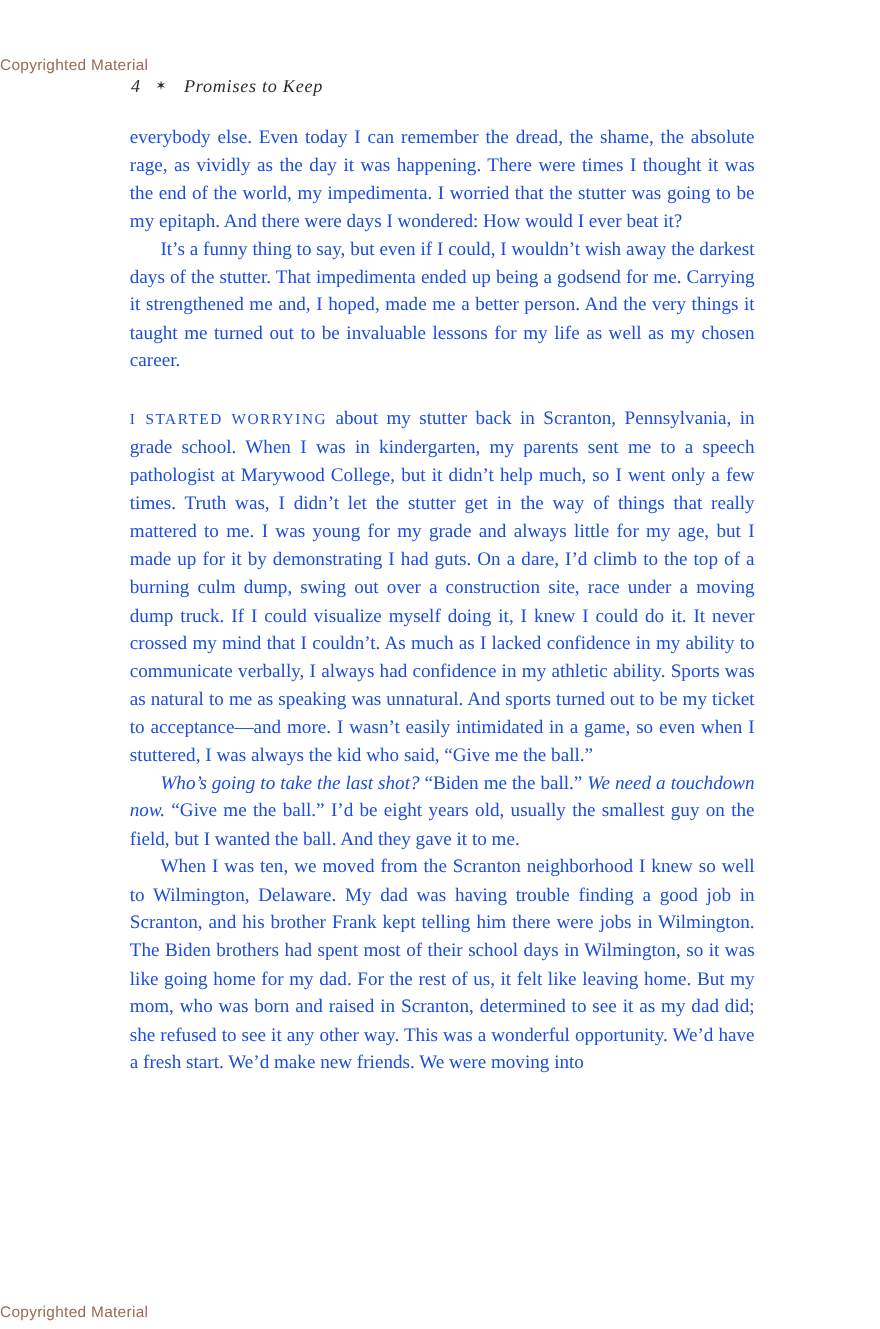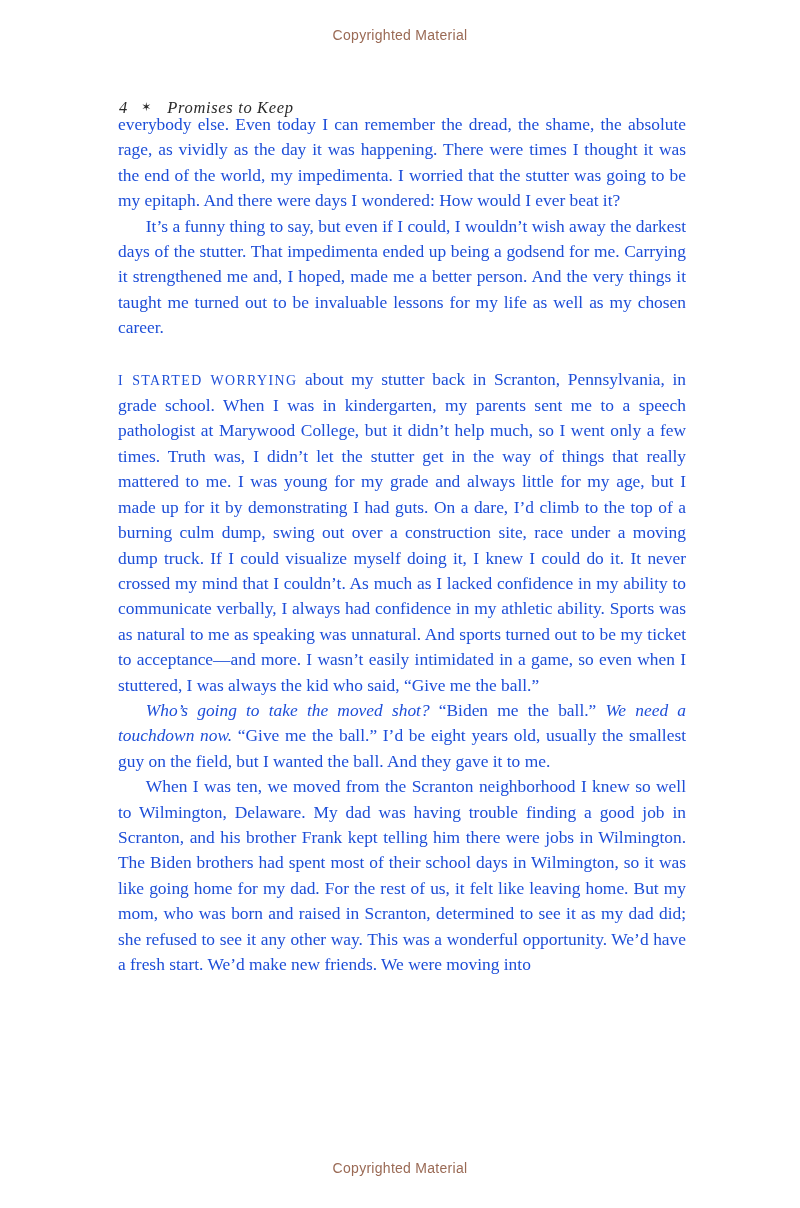--- a/index.html
+++ b/index.html
@@ -13,37 +13,36 @@
     height: 1208px;
     background: #ffffff;
     font-family: "Liberation Serif", serif;
     color: #1e1e1e;
     overflow: hidden;
   }
   .copyright {
     position: absolute;
     left: 0;
     width: 100%;
-    text-align: center;
     font-family: "Liberation Sans", sans-serif;
     font-size: 14px;
     letter-spacing: 0.02em;
     color: #9a6a55;
+    margin-top: 24px;
   }
   .copyright.top { top: 27px; }
   .copyright.bottom { top: 1160px; }
 
   .running-head {
     position: absolute;
     top: 69px;
     left: 119px;
     font-size: 16.5px;
     color: #2a2a2a;
     font-style: italic;
-    margin-top: 29px;
   }
   .running-head .pagenum {
     margin-right: 14px;
   }
   .running-head .star {
     font-style: normal;
     font-size: 12px;
     margin-right: 16px;
     position: relative;
     top: -2px;
@@ -90,19 +89,19 @@
   <div class="copyright top">Copyrighted Material</div>
 
   <div class="running-head">
     <span class="pagenum">4</span><span class="star">✶</span><span class="title">Promises to Keep</span>
   </div>
 
   <div class="body-text">
       <p class=""><span class="run-normal">everybody else. Even today I can remember the dread, the shame, the absolute rage, as vividly as the day it was happening. There were times I thought it was the end of the world, my impedimenta. I worried that the stutter was going to be my epitaph. And there were days I wondered: How would I ever beat it?</span></p>
       <p class="indent "><span class="run-normal">It’s a funny thing to say, but even if I could, I wouldn’t wish away the darkest days of the stutter. That impedimenta ended up being a godsend for me. Carrying it strengthened me and, I hoped, made me a better person. And the very things it taught me turned out to be invaluable lessons for my life as well as my chosen career.</span></p>
       <p class="section-start"><span class="run-smallcaps">I STARTED WORRYING</span><span class="run-normal"> about my stutter back in Scranton, Pennsylvania, in grade school. When I was in kindergarten, my parents sent me to a speech pathologist at Marywood College, but it didn’t help much, so I went only a few times. Truth was, I didn’t let the stutter get in the way of things that really mattered to me. I was young for my grade and always little for my age, but I made up for it by demonstrating I had guts. On a dare, I’d climb to the top of a burning culm dump, swing out over a construction site, race under a moving dump truck. If I could visualize myself doing it, I knew I could do it. It never crossed my mind that I couldn’t. As much as I lacked confidence in my ability to communicate verbally, I always had confidence in my athletic ability. Sports was as natural to me as speaking was unnatural. And sports turned out to be my ticket to acceptance—and more. I wasn’t easily intimidated in a game, so even when I stuttered, I was always the kid who said, “Give me the ball.”</span></p>
-      <p class="indent "><span class="run-italic">Who’s going to take the moved shot?</span><span class="run-normal"> “Biden me the ball.” </span><span class="run-italic">We need a touchdown now.</span><span class="run-normal"> “Give me the ball.” I’d be eight years old, usually the smallest guy on the field, but I wanted the ball. And they gave it to me.</span></p>
+      <p class="indent "><span class="run-italic">Who’s going to take the last shot?</span><span class="run-normal"> “Biden me the ball.” </span><span class="run-italic">We need a touchdown now.</span><span class="run-normal"> “Give me the ball.” I’d be eight years old, usually the smallest guy on the field, but I wanted the ball. And they gave it to me.</span></p>
       <p class="indent "><span class="run-normal">When I was ten, we moved from the Scranton neighborhood I knew so well to Wilmington, Delaware. My dad was having trouble finding a good job in Scranton, and his brother Frank kept telling him there were jobs in Wilmington. The Biden brothers had spent most of their school days in Wilmington, so it was like going home for my dad. For the rest of us, it felt like leaving home. But my mom, who was born and raised in Scranton, determined to see it as my dad did; she refused to see it any other way. This was a wonderful opportunity. We’d have a fresh start. We’d make new friends. We were moving into</span></p>
     </div>
 
   <div class="copyright bottom">Copyrighted Material</div>
 
 </div>
 
 </body></html>

